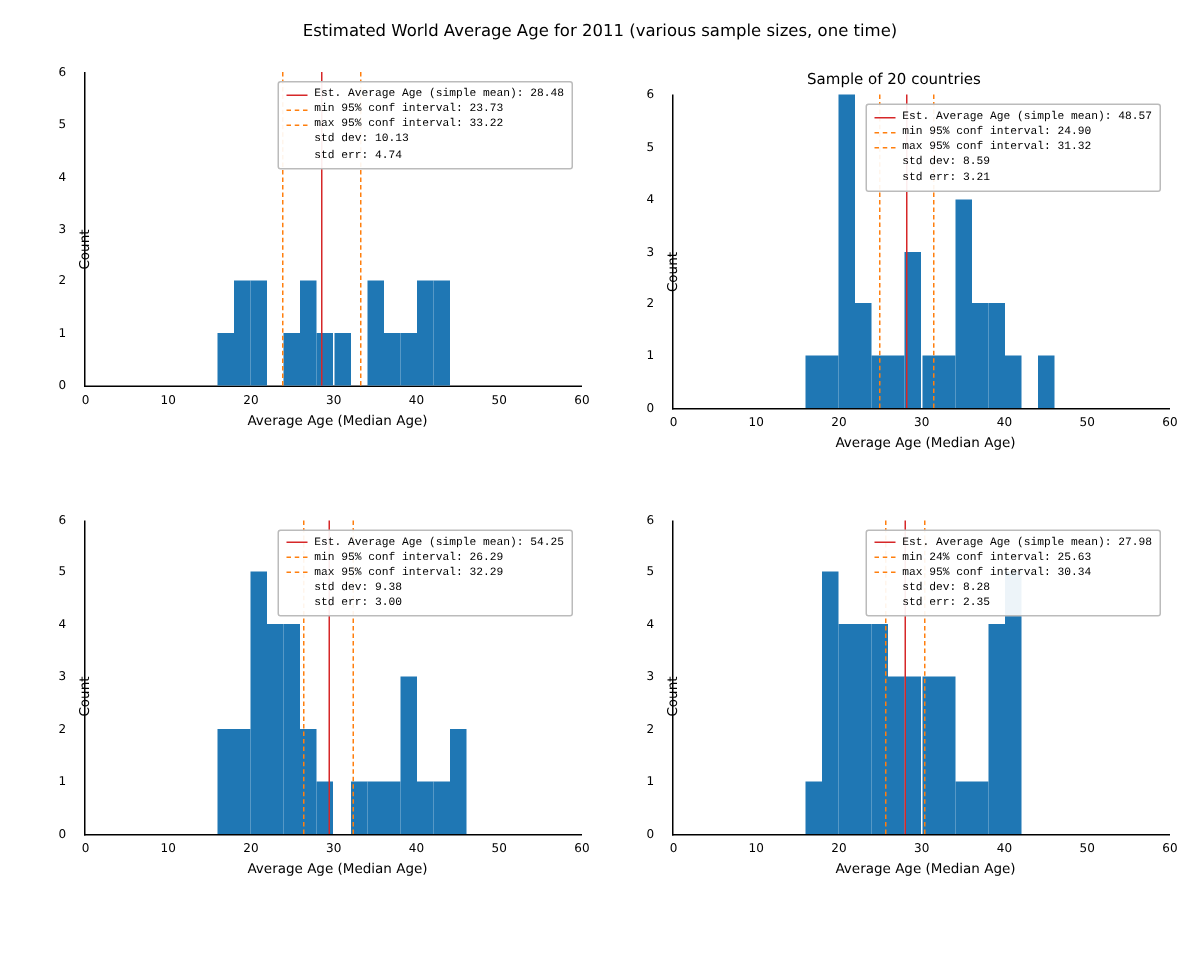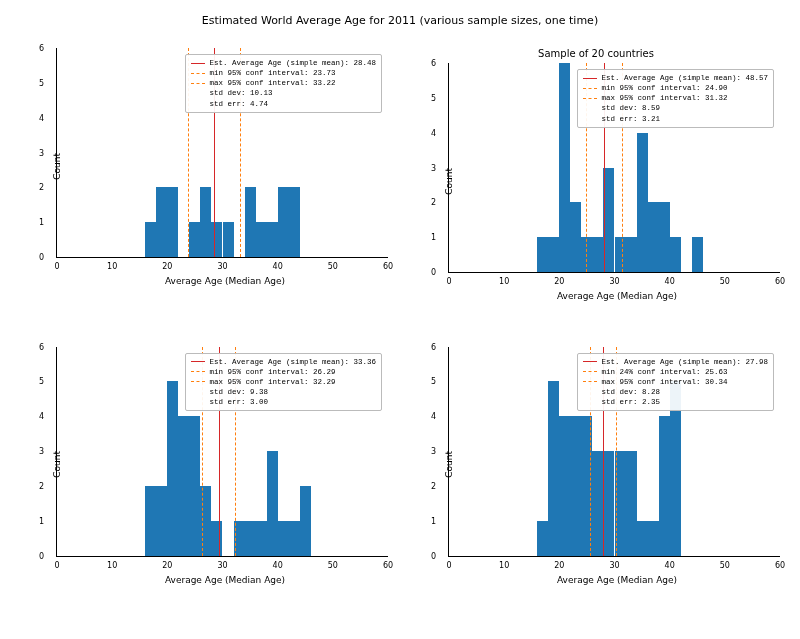--- a/index.html
+++ b/index.html
@@ -256,21 +256,21 @@
         <div class="bar" style="left: 63.3333%; width: 3.33333%; height: 50%;"></div>
         <div class="bar" style="left: 66.6667%; width: 3.33333%; height: 16.6667%;"></div>
         <div class="bar" style="left: 70%; width: 3.33333%; height: 16.6667%;"></div>
         <div class="bar" style="left: 73.3333%; width: 3.33333%; height: 33.3333%;"></div>
         <div class="vline mean" style="left: 48.8167%;"></div>
         <div class="vline ci" style="left: 43.8167%;"></div>
         <div class="vline ci" style="left: 53.8167%;"></div>
         <div class="legend">
           <div class="row">
             <span class="swatch-mean"></span>
-            <span>Est. Average Age (simple mean): 33.36</span>
+            <span>Est. Average Age (simple mean): 54.25</span>
           </div>
           <div class="row">
             <span class="swatch-ci"></span>
             <span>min 95% conf interval: 26.29</span>
           </div>
           <div class="row">
             <span class="swatch-ci"></span>
             <span>max 95% conf interval: 32.29</span>
           </div>
           <div class="row">

